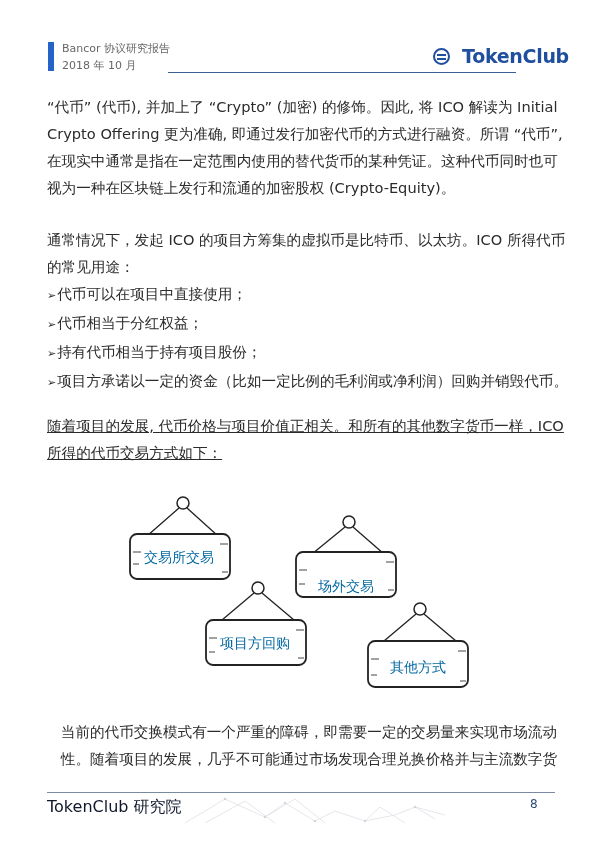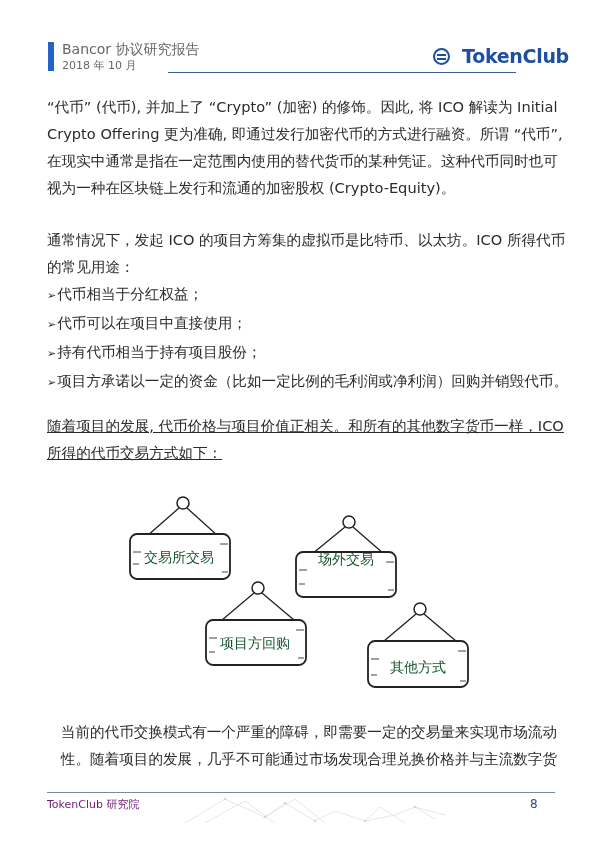--- a/index.html
+++ b/index.html
@@ -1,43 +1,43 @@
 <!DOCTYPE html>
 <html><head>
 <meta charset="utf-8">
 <style>
   html, body { margin:0; padding:0; background:#ffffff; }
   body { width:600px; height:866px; position:relative; overflow:hidden;
          font-family: "DejaVu Sans", "Liberation Sans", sans-serif; color:#2b2b2b; }
   .hdr-bar { position:absolute; left:48px; top:42px; width:6px; height:29px; background:#2563c9; }
-  .hdr-title { position:absolute; left:62px; top:41px; font-size:14px; color:#666; }
+  .hdr-title { position:absolute; left:62px; top:41px; font-size:11px; color:#666; }
   .hdr-date { position:absolute; left:62px; top:58px; font-size:11px; color:#666; }
   .hdr-line { position:absolute; left:168px; top:72px; width:348px; height:1px; background:#3a5f95; }
   .logo { position:absolute; left:433px; top:45px; display:flex; align-items:center; gap:12px; }
   .logo-mark { width:17px; height:17px; border:2px solid #1f4f9e; border-radius:50%;
                box-sizing:border-box; position:relative; }
   .logo-mark::before { content:""; position:absolute; left:2px; right:2px; top:4px; height:2px; background:#1f4f9e; }
   .logo-mark::after { content:""; position:absolute; left:2px; right:2px; top:8px; height:2px; background:#1f4f9e; }
   .logo-text { font-size:19px; font-weight:bold; color:#1f4f9e; letter-spacing:-0.3px; }
 
   .para { position:absolute; left:47px; width:510px; font-size:14.6px; line-height:27px; color:#2b2b2b; }
   .p1 { top:93px; }
   .p2 { top:226px; }
   .p3 { top:412px;text-decoration:underline; }
   .p4 { top:718px;text-align:right; }
   .line { display:block; white-space:nowrap; }
   .bullet::before { content:"➢"; font-size:11px; margin-right:1px; }
 
   .diagram { position:absolute; left:120px; top:480px; width:360px; height:220px; }
   .sign { position:absolute; }
   .sign svg { position:absolute; left:0; top:0; overflow:visible; }
-  .sign-label { position:absolute; font-size:14px; color:#14532d; white-space:nowrap; }
+  .sign-label { position:absolute; font-size:14px; color:#0369a1; white-space:nowrap; }
 
   .ftr-line { position:absolute; left:47px; top:792px; width:508px; height:1px; background:#7a8aa0; }
-  .ftr-text { position:absolute; left:47px; top:797px; font-size:11px; color:#701a75; }
+  .ftr-text { position:absolute; left:47px; top:797px; font-size:16px; color:#0f172a; }
   .ftr-num { position:absolute; left:530px; top:797px; font-size:12px; color:#2f4a78; }
   .ftr-net { position:absolute; left:165px; top:793px; width:290px; height:36px; }
 </style>
 </head>
 <body>
 
 <div class="hdr-bar"></div>
 <div class="hdr-title">Bancor 协议研究报告</div>
 <div class="hdr-date">2018 年 10 月</div>
 <div class="hdr-line"></div>
@@ -49,22 +49,22 @@
 <div class="para p1">
   <span class="line">“代币” (代币), 并加上了 “Crypto” (加密) 的修饰。因此, 将 ICO 解读为 Initial</span>
   <span class="line">Crypto Offering 更为准确, 即通过发行加密代币的方式进行融资。所谓 “代币”,</span>
   <span class="line">在现实中通常是指在一定范围内使用的替代货币的某种凭证。这种代币同时也可</span>
   <span class="line">视为一种在区块链上发行和流通的加密股权 (Crypto-Equity)。</span>
 </div>
 
 <div class="para p2">
   <span class="line">通常情况下，发起 ICO 的项目方筹集的虚拟币是比特币、以太坊。ICO 所得代币</span>
   <span class="line">的常见用途：</span>
+  <span class="line bullet"><span>代币可以在项目中直接使用；</span></span>
   <span class="line bullet"><span>代币相当于分红权益；</span></span>
-  <span class="line bullet"><span>代币可以在项目中直接使用；</span></span>
   <span class="line bullet"><span>持有代币相当于持有项目股份；</span></span>
   <span class="line bullet"><span>项目方承诺以一定的资金（比如一定比例的毛利润或净利润）回购并销毁代币。</span></span>
 </div>
 
 <div class="para p3">
   <span class="line">随着项目的发展, 代币价格与项目价值正相关。和所有的其他数字货币一样，ICO</span>
   <span class="line">所得的代币交易方式如下：</span>
 </div>
 
 <div class="diagram">
@@ -79,21 +79,21 @@
     <span class="sign-label" style="left:14px;top:55px;">交易所交易</span>
   </div>
 
   <div class="sign" style="left:176px;top:36px;">
     <svg width="100" height="90">
       <circle cx="53" cy="6" r="6" fill="#fff" stroke="#222" stroke-width="1.5"></circle>
       <path d="M49 11 L16 38 M57 11 L88 38" stroke="#222" stroke-width="1.3" fill="none"></path>
       <rect x="0" y="36" width="100" height="45" rx="7" fill="#fff" stroke="#222" stroke-width="1.8"></rect>
       <path d="M3 54 h8 M3 68 h6 M90 46 h8 M92 74 h6" stroke="#444" stroke-width="1"></path>
     </svg>
-    <span class="sign-label" style="left:22px;top:35px;">场外交易</span>
+    <span class="sign-label" style="left:22px;top:62px;">场外交易</span>
   </div>
 
   <div class="sign" style="left:86px;top:102px;">
     <svg width="100" height="90">
       <circle cx="52" cy="6" r="6" fill="#fff" stroke="#222" stroke-width="1.5"></circle>
       <path d="M48 11 L16 38 M56 11 L88 38" stroke="#222" stroke-width="1.3" fill="none"></path>
       <rect x="0" y="38" width="100" height="45" rx="7" fill="#fff" stroke="#222" stroke-width="1.8"></rect>
       <path d="M3 56 h8 M3 70 h6 M90 48 h8 M92 76 h6" stroke="#444" stroke-width="1"></path>
     </svg>
     <span class="sign-label" style="left:14px;top:53px;">项目方回购</span>

